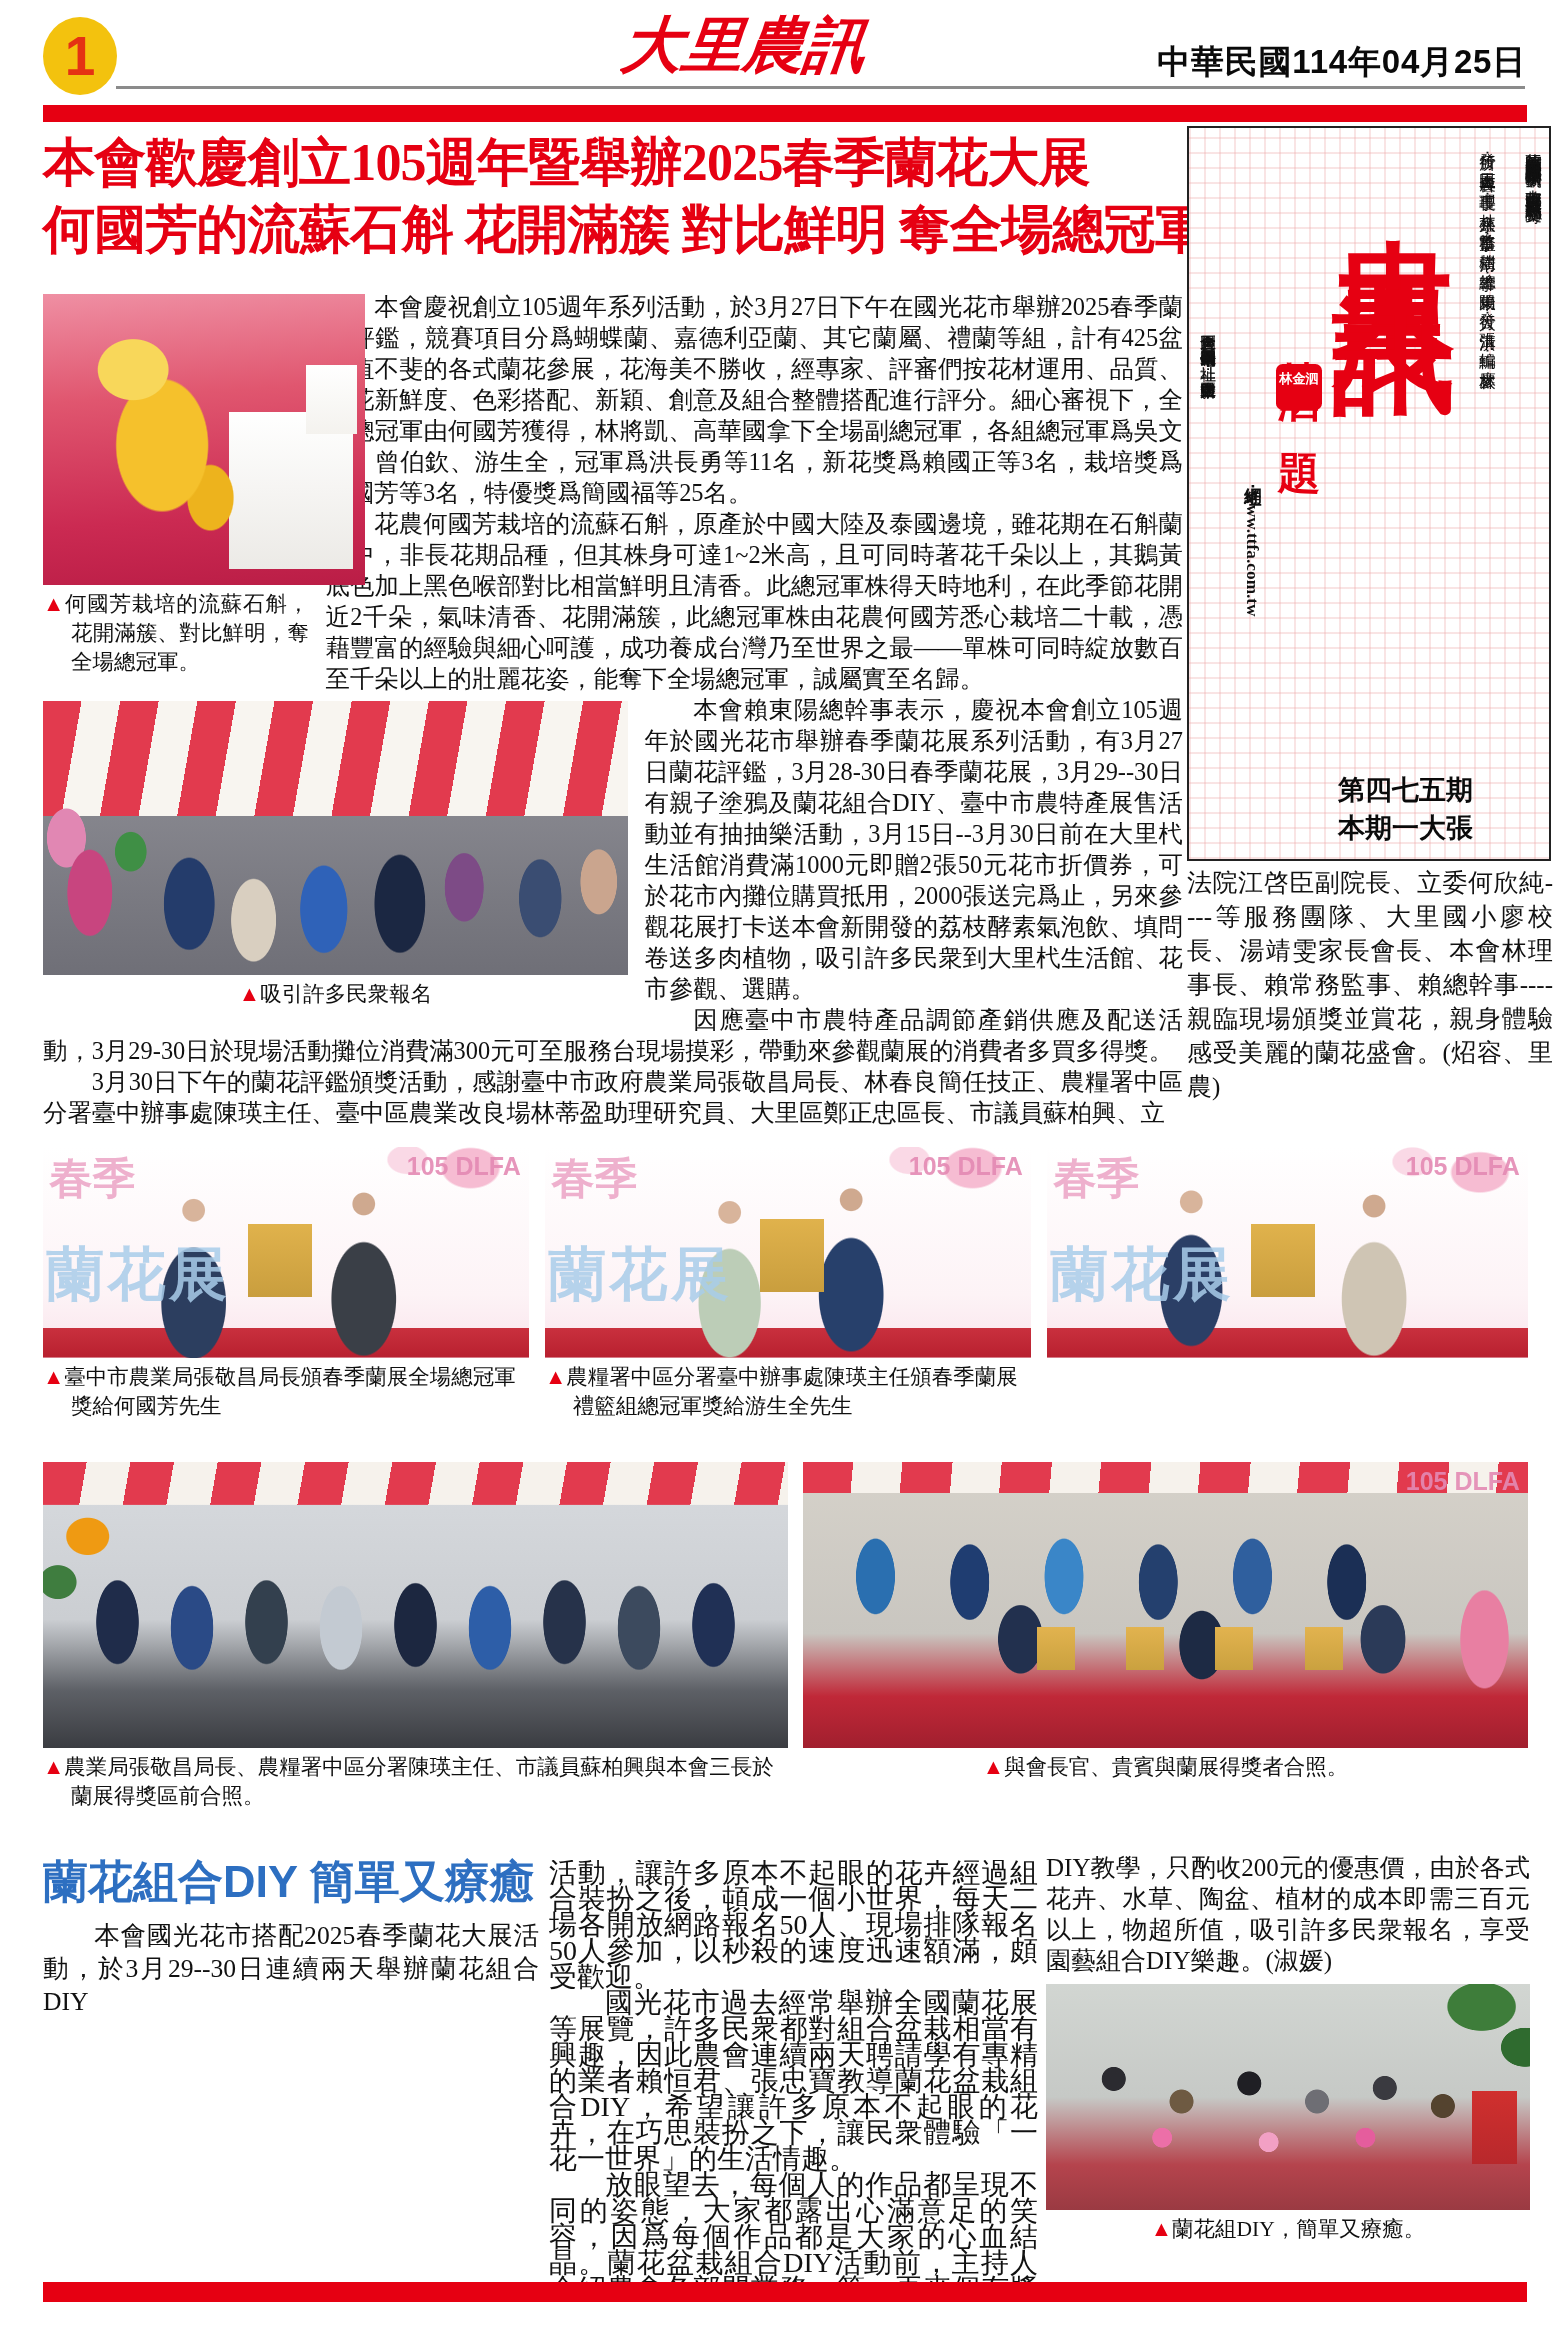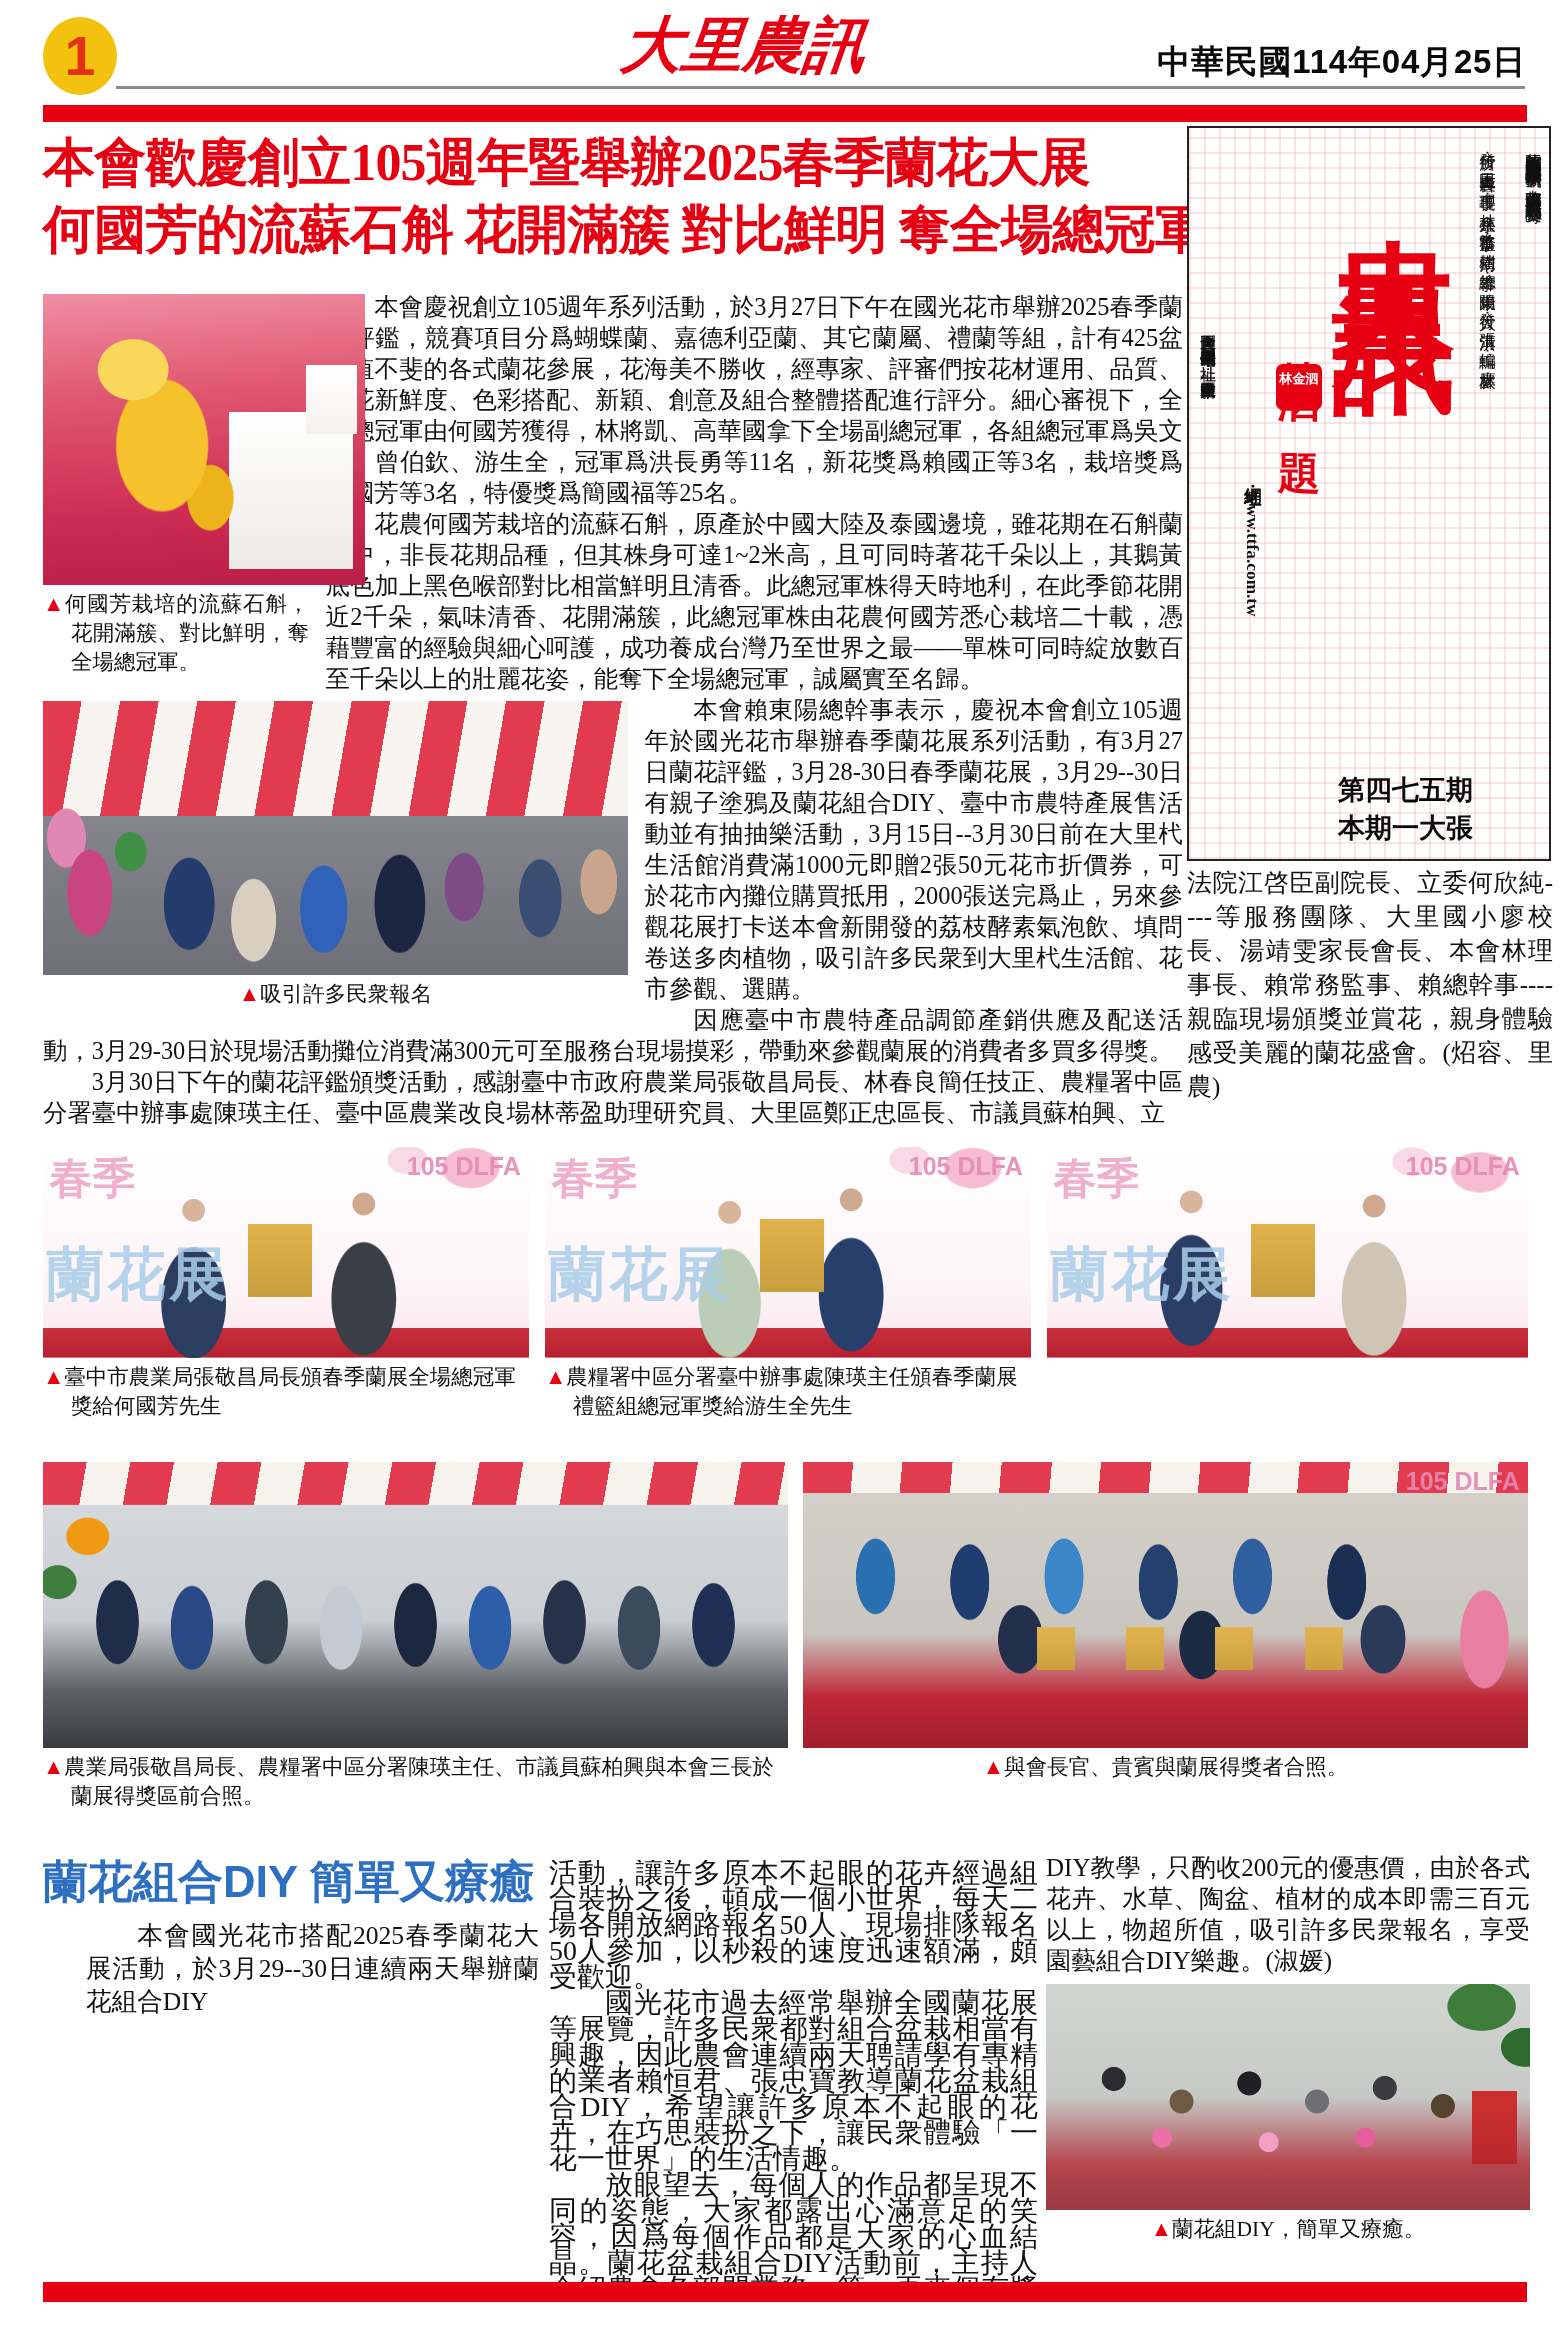--- a/index.html
+++ b/index.html
@@ -197,21 +197,21 @@
 
   
   .award-fig{position:absolute;top:1147px;}
   .afA{left:43px;width:486px;} .afB{left:545px;width:486px;} .afC{left:1047px;width:481px;}
   .group-fig{position:absolute;top:1462px;}
   .gfL{left:43px;width:745px;} .gfR{left:803px;width:725px;}
 
   
   .diy-left{left:43px;top:1852px;width:496px;}
   .diy-head{font:900 45px "Liberation Sans",sans-serif;color:#2d6fc1;letter-spacing:0;white-space:nowrap;}
-  .diy-intro{font-size:25.6px;line-height:33px;text-align:justify;text-indent:2em;margin-top:6.6px;margin-left:43px;}
+  .diy-intro{font-size:25.6px;line-height:33px;text-align:justify;text-indent:2em;margin-top:6.6px;}
   .diy-mid{left:549px;top:1860px;width:489px;height:423px;font-size:28px;line-height:26px;
            text-align:justify;overflow:hidden;}
   .diy-mid p{margin:0;text-indent:2em;}
   .diy-mid p.noind{text-indent:0;}
   .diy-right{left:1046px;top:1852px;width:484px;}
   .diy-close{font-size:25px;line-height:31px;text-align:justify;margin:0;}
   .diy-left .ph, .diy-right .ph{margin-top:8.3px;}
 </style>
 </head>
 <body>

